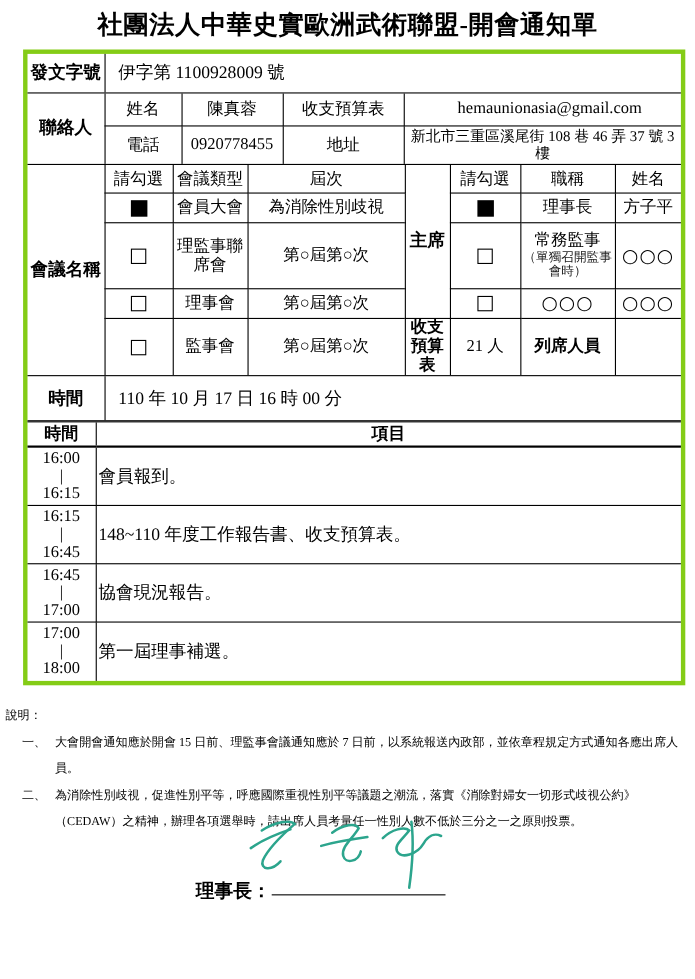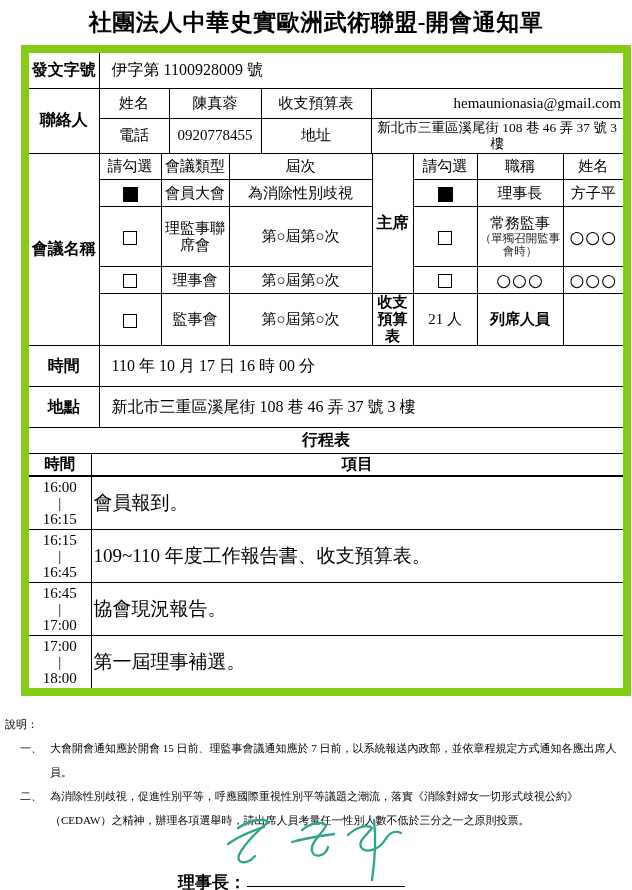--- a/index.html
+++ b/index.html
@@ -5,41 +5,41 @@
   html,body{margin:0;padding:0;}
   body{
     width:632px;height:890px;background:#ffffff;color:#000;
     font-family:"Liberation Serif","DejaVu Serif",serif;
     position:relative;overflow:hidden;
   }
   .title{
     text-align:center;font-weight:bold;font-size:23px;
     margin-top:8px;letter-spacing:.5px;line-height:30px;
   }
-  .frame{margin:7px 0 16px 21px;width:594px;border:8px solid #84cc16;}
+  .frame{margin:7px 0 16px 21px;width:594px;border:4px solid #84cc16;}
   table{border-collapse:collapse;border-style:hidden;table-layout:fixed;width:594px;}
   td{border:1px solid #000;vertical-align:middle;text-align:center;
      font-size:16px;padding:0 2px;overflow:hidden;}
   .hl{height:1px;background:#000;}
   .lbl{font-weight:bold;}
   .val{text-align:left;padding-left:12px;}
   .sm{font-size:15px;}
   .addr{font-size:13.5px;line-height:16px;padding:1px 3px;}
-  .email{text-align:right;padding-left:15px;font-size:15px;}
+  .email{text-align:center;padding-left:15px;font-size:15px;}
   .hdr{font-size:15px;}
   .note-sub{font-size:11.5px;line-height:13px;display:block;color:#222;}
   .tit2{font-size:15px;line-height:17px;}
   .circles{font-size:17px;letter-spacing:1px;font-family:"DejaVu Sans",sans-serif;}
   .cbf{display:inline-block;width:15px;height:15px;background:#000;vertical-align:middle;}
   .cbe{display:inline-block;width:12px;height:12px;border:1.5px solid #000;background:#fff;vertical-align:middle;}
   .sched-title{font-weight:bold;}
   .sched-hdr td{font-weight:bold;border-bottom:2px solid #000;font-size:15.5px;}
   .t-cell{font-size:15px;line-height:16px;padding:2px 0;}
   .t-cell span{display:block;}
-  .i-cell{text-align:left;font-size:19px;}
+  .i-cell{text-align:left;font-size:16px;}
   .notes{margin:13px 8px 0 5px;font-size:11px;line-height:24px;}
   .note-item{display:flex;margin-left:15px;}
   .note-num{width:30px;flex:none;}
   .note-txt{flex:1;}
   .sig-area{position:relative;height:56px;margin-top:8px;}
   .sig-label{position:absolute;left:178px;bottom:2px;font-weight:bold;font-size:17px;}
   .sig-line{position:absolute;left:247px;bottom:9px;width:158px;border-bottom:1px solid #000;height:1px;}
   .sig-note{position:absolute;left:407px;bottom:6px;font-size:13.5px;letter-spacing:-.3px;}
   .boxed{border:1px solid #000;padding:0 1px;}
   .sig-svg{position:absolute;left:222px;top:-26px;}
@@ -160,62 +160,47 @@
       </colgroup>
     <tbody>
         <tr style="height:40px">
       <td class="lbl">時間</td>
       <td class="val">110 年 10 月 17 日 16 時 00 分</td>
     </tr>
   </tbody>
     </table>
   <div class="hl"></div>
 
-  <table>
-    <colgroup>
-        <col style="width:70px">
-        <col style="width:524px">
-      </colgroup>
-    <tbody>
-        <tr style="height:40px">
-      <td class="lbl">地點</td>
-      <td class="val">新北市三重區溪尾街 108 巷 46 弄 37 號 3 樓</td>
-    </tr>
-  </tbody>
-    </table>
   <div class="hl"></div>
 
   <table>
     <colgroup>
         <col style="width:62px">
         <col style="width:532px">
       </colgroup>
     <tbody>
-        <tr style="height:25px">
-      <td colspan="2" class="sched-title">行程表</td>
-    </tr>
     <tr style="height:20px" class="sched-hdr">
       <td>時間</td>
       <td>項目</td>
     </tr>
     <tr style="height:53px">
       <td class="t-cell">
         <span>16:00</span>
         <span>|</span>
         <span>16:15</span>
       </td>
       <td class="i-cell">會員報到。</td>
     </tr>
     <tr style="height:53px">
       <td class="t-cell">
         <span>16:15</span>
         <span>|</span>
         <span>16:45</span>
       </td>
-      <td class="i-cell">109~110 年度工作報告書、收支預算表。</td>
+      <td class="i-cell">148~110 年度工作報告書、收支預算表。</td>
     </tr>
     <tr style="height:53px">
       <td class="t-cell">
         <span>16:45</span>
         <span>|</span>
         <span>17:00</span>
       </td>
       <td class="i-cell">協會現況報告。</td>
     </tr>
     <tr style="height:53px">

